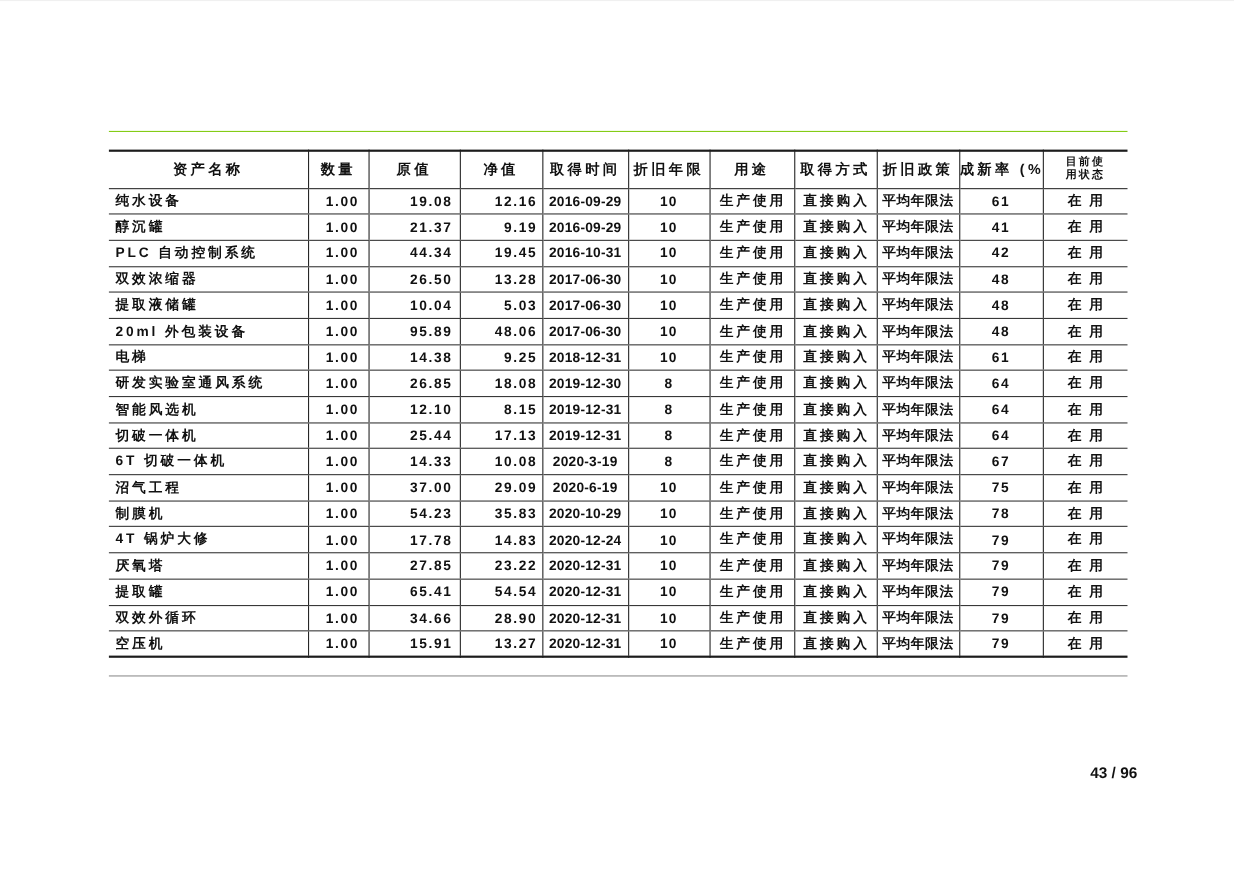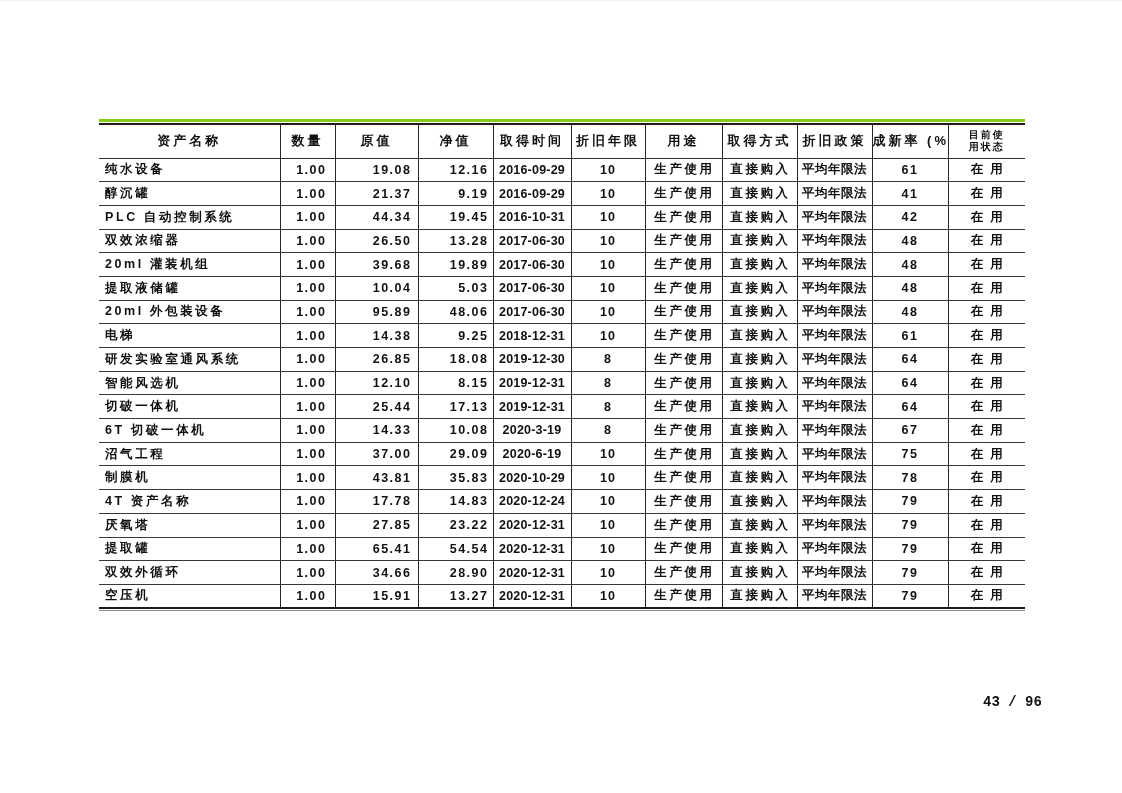--- a/index.html
+++ b/index.html
@@ -15,23 +15,23 @@
     left: 0; top: 0;
     width: 1122px; height: 793px;
     background: #ffffff;
     border-top: 1px solid #f0f0f0;
   }
   
   .table-wrap {
     position: absolute;
     left: 99px; top: 118px;
     width: 926px;
-    border-top: 3px solid #84cc16;
+    border-top: 1px solid #84cc16;
     border-bottom: 1px solid #8f8f8f;
-    padding: 1px 0;
+    padding: 16px 0;
   }
   table.asset-table {
     width: 926px;
     border-collapse: collapse;
     table-layout: fixed;
     border-top: 2px solid #1c1c1c;
     border-bottom: 2px solid #1c1c1c;
     color: #111111;
   }
   .asset-table th, .asset-table td {
@@ -70,21 +70,21 @@
   .col5 { letter-spacing: 1px; }
   .col6, .col7 { letter-spacing: 2.6px; font-size: 13px; padding-left: 2px; }
   .col8 { letter-spacing: 0.5px; font-size: 13px; }
   .col9 { letter-spacing: 1.5px; }
   .col10 { letter-spacing: 7px; padding-left: 7px; font-size: 13px; }
   .page-number {
     position: absolute;
     left: 975px; top: 693px;
     width: 75px;
     text-align: center;
-    font-family: Liberation Mono, monospace;
+    font-family: Liberation Sans, sans-serif;
     font-weight: bold;
     font-size: 14px;
     color: #111111;
   }
 </style>
 </head>
 <body>
 
 <div class="page">
 
@@ -166,33 +166,20 @@
             <td class="al-right col3">13.28</td>
             <td class="al-center col4">2017-06-30</td>
             <td class="al-center col5">10</td>
             <td class="al-center col6">生产使用</td>
             <td class="al-center col7">直接购入</td>
             <td class="al-center col8">平均年限法</td>
             <td class="al-center col9">48</td>
             <td class="al-center col10">在用</td>
           </tr>
           <tr>
-            <td class="al-left col0 name-cell">20ml 灌装机组</td>
-            <td class="al-right col1">1.00</td>
-            <td class="al-right col2">39.68</td>
-            <td class="al-right col3">19.89</td>
-            <td class="al-center col4">2017-06-30</td>
-            <td class="al-center col5">10</td>
-            <td class="al-center col6">生产使用</td>
-            <td class="al-center col7">直接购入</td>
-            <td class="al-center col8">平均年限法</td>
-            <td class="al-center col9">48</td>
-            <td class="al-center col10">在用</td>
-          </tr>
-          <tr>
             <td class="al-left col0 name-cell">提取液储罐</td>
             <td class="al-right col1">1.00</td>
             <td class="al-right col2">10.04</td>
             <td class="al-right col3">5.03</td>
             <td class="al-center col4">2017-06-30</td>
             <td class="al-center col5">10</td>
             <td class="al-center col6">生产使用</td>
             <td class="al-center col7">直接购入</td>
             <td class="al-center col8">平均年限法</td>
             <td class="al-center col9">48</td>
@@ -285,32 +272,32 @@
             <td class="al-center col5">10</td>
             <td class="al-center col6">生产使用</td>
             <td class="al-center col7">直接购入</td>
             <td class="al-center col8">平均年限法</td>
             <td class="al-center col9">75</td>
             <td class="al-center col10">在用</td>
           </tr>
           <tr>
             <td class="al-left col0 name-cell">制膜机</td>
             <td class="al-right col1">1.00</td>
-            <td class="al-right col2">43.81</td>
+            <td class="al-right col2">54.23</td>
             <td class="al-right col3">35.83</td>
             <td class="al-center col4">2020-10-29</td>
             <td class="al-center col5">10</td>
             <td class="al-center col6">生产使用</td>
             <td class="al-center col7">直接购入</td>
             <td class="al-center col8">平均年限法</td>
             <td class="al-center col9">78</td>
             <td class="al-center col10">在用</td>
           </tr>
           <tr>
-            <td class="al-left col0 name-cell">4T 资产名称</td>
+            <td class="al-left col0 name-cell">4T 锅炉大修</td>
             <td class="al-right col1">1.00</td>
             <td class="al-right col2">17.78</td>
             <td class="al-right col3">14.83</td>
             <td class="al-center col4">2020-12-24</td>
             <td class="al-center col5">10</td>
             <td class="al-center col6">生产使用</td>
             <td class="al-center col7">直接购入</td>
             <td class="al-center col8">平均年限法</td>
             <td class="al-center col9">79</td>
             <td class="al-center col10">在用</td>

